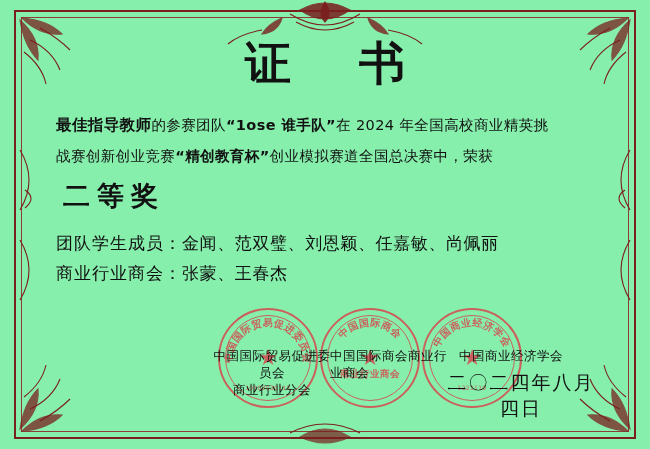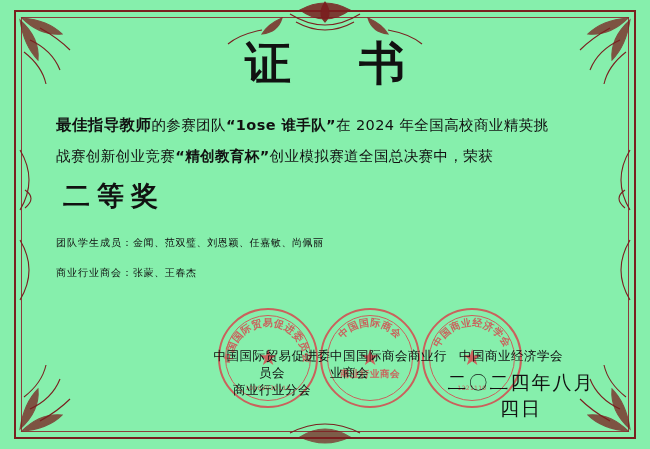--- a/index.html
+++ b/index.html
@@ -97,21 +97,21 @@
     text-align: left;
     font-family: "DejaVu Serif", "Liberation Serif", serif;
     font-size: 27px;
     font-weight: bold;
     letter-spacing: 7px;
     text-indent: 7px;
     color: #111111;
   }
   .members {
     margin-top: 14px;
-    font-size: 10px;
+    font-size: 17px;
     line-height: 30px;
     letter-spacing: 0.6px;
   }
   .members .lbl { letter-spacing: 1px; }
 
   
   .seals {
     position: absolute;
     left: 0;
     top: 300px;

